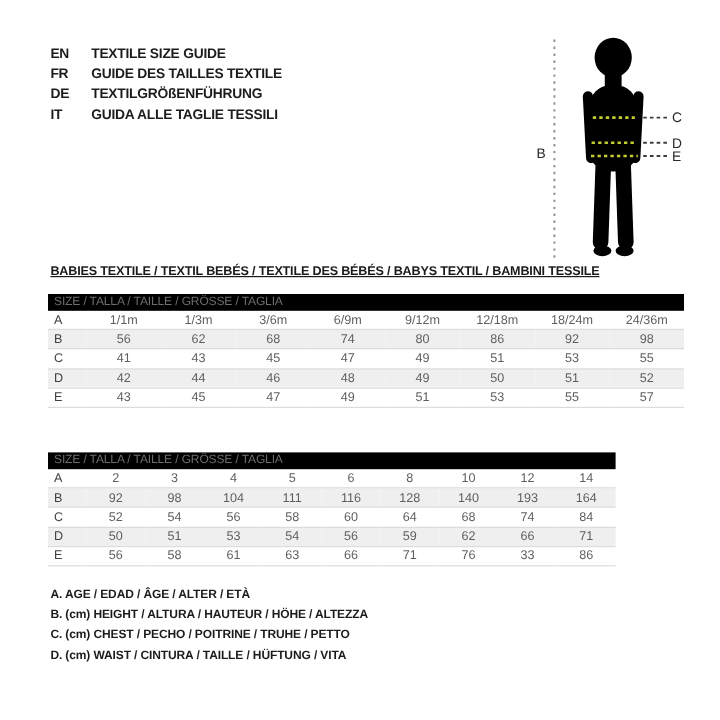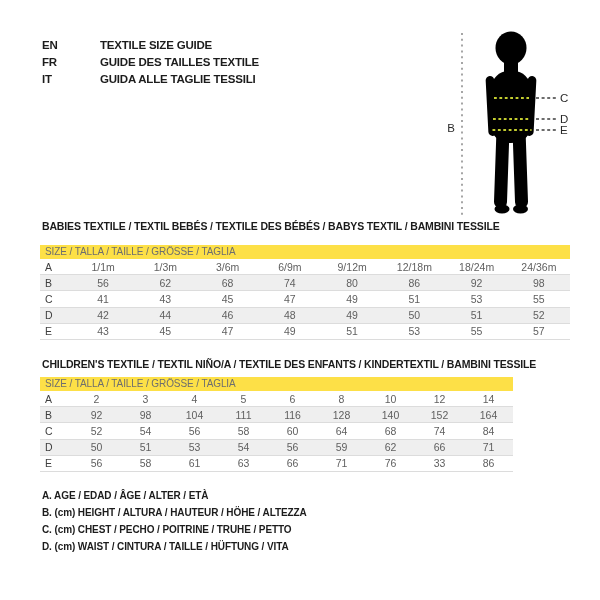--- a/index.html
+++ b/index.html
@@ -4,34 +4,34 @@
 <style>
   html,body { margin:0; padding:0; background:#ffffff; }
   .page {
     position:relative; width:600px; height:600px; background:#ffffff; overflow:hidden;
     font-family:"Liberation Sans","DejaVu Sans",sans-serif; color:#1d1d1d;
   }
 
   
   .lang-list { position:absolute; left:42px; top:37px; font-size:11.5px; font-weight:700;
                letter-spacing:-0.2px; color:#1c1c1c; }
-  .lang-row { display:flex; line-height:17px;gap:24px; }
+  .lang-row { display:flex; line-height:17px; }
   .lang-code { width:34px; }
 
   
   .section-title { position:absolute; left:42px; font-size:10.5px; font-weight:700;
                    letter-spacing:-0.15px; color:#1b1b1b; white-space:nowrap; }
-  #babies-title { top:220px; }
+  #babies-title { top:220px;text-decoration:underline; }
   #children-title { top:358px; }
 
   
   .size-table { position:absolute; left:40px; }
   #babies-table { top:245px; width:530px; }
   #children-table { top:377px; width:473px; }
-  .size-header { height:14px; background:#fde047; color:#6e6e6e; font-size:10px;
+  .size-header { height:14px; background:#000000; color:#6e6e6e; font-size:10px;
                  line-height:14px; padding-left:5px; letter-spacing:-0.1px; }
   .size-table table { width:100%; border-collapse:collapse; table-layout:fixed; }
   .size-table th { width:27px; text-align:left; padding:0 0 0 5px; font-weight:400; color:#3f3f3f; }
   .size-table td { text-align:center; color:#5f5f5f; padding:0; }
   .size-table th, .size-table td { font-size:10.5px; height:15.2px; border-bottom:1px solid #dcdcdc; }
   .size-table tr:nth-child(even) td, .size-table tr:nth-child(even) th { background:#efefef; }
 
   
   .legend { position:absolute; left:42px; top:487px; font-size:10px; font-weight:700;
             color:#1c1c1c; letter-spacing:-0.1px; }
@@ -47,20 +47,24 @@
 <div class="page">
 
   <div class="lang-list">
     <div class="lang-row">
       <span class="lang-code">EN</span>
       <span>TEXTILE SIZE GUIDE</span>
     </div>
     <div class="lang-row">
       <span class="lang-code">FR</span>
       <span>GUIDE DES TAILLES TEXTILE</span>
+    </div>
+    <div class="lang-row">
+      <span class="lang-code">DE</span>
+      <span>TEXTILGRÖßENFÜHRUNG</span>
     </div>
     <div class="lang-row">
       <span class="lang-code">IT</span>
       <span>GUIDA ALLE TAGLIE TESSILI</span>
     </div>
   </div>
 
   <svg class="figure" viewBox="0 0 135 215">
 
     <g fill="#000000">
@@ -150,21 +154,20 @@
             <td>49</td>
             <td>51</td>
             <td>53</td>
             <td>55</td>
             <td>57</td>
           </tr>
         </tbody>
     </table>
   </div>
 
-  <div id="children-title" class="section-title">CHILDREN'S TEXTILE / TEXTIL NIÑO/A / TEXTILE DES ENFANTS / KINDERTEXTIL / BAMBINI TESSILE</div>
   <div id="children-table" class="size-table">
     <div class="size-header">SIZE / TALLA / TAILLE / GRÖSSE / TAGLIA</div>
     <table>
       <tbody>
           <tr>
             <th>A</th>
             <td>2</td>
             <td>3</td>
             <td>4</td>
             <td>5</td>
@@ -176,21 +179,21 @@
           </tr>
           <tr>
             <th>B</th>
             <td>92</td>
             <td>98</td>
             <td>104</td>
             <td>111</td>
             <td>116</td>
             <td>128</td>
             <td>140</td>
-            <td>152</td>
+            <td>193</td>
             <td>164</td>
           </tr>
           <tr>
             <th>C</th>
             <td>52</td>
             <td>54</td>
             <td>56</td>
             <td>58</td>
             <td>60</td>
             <td>64</td>

